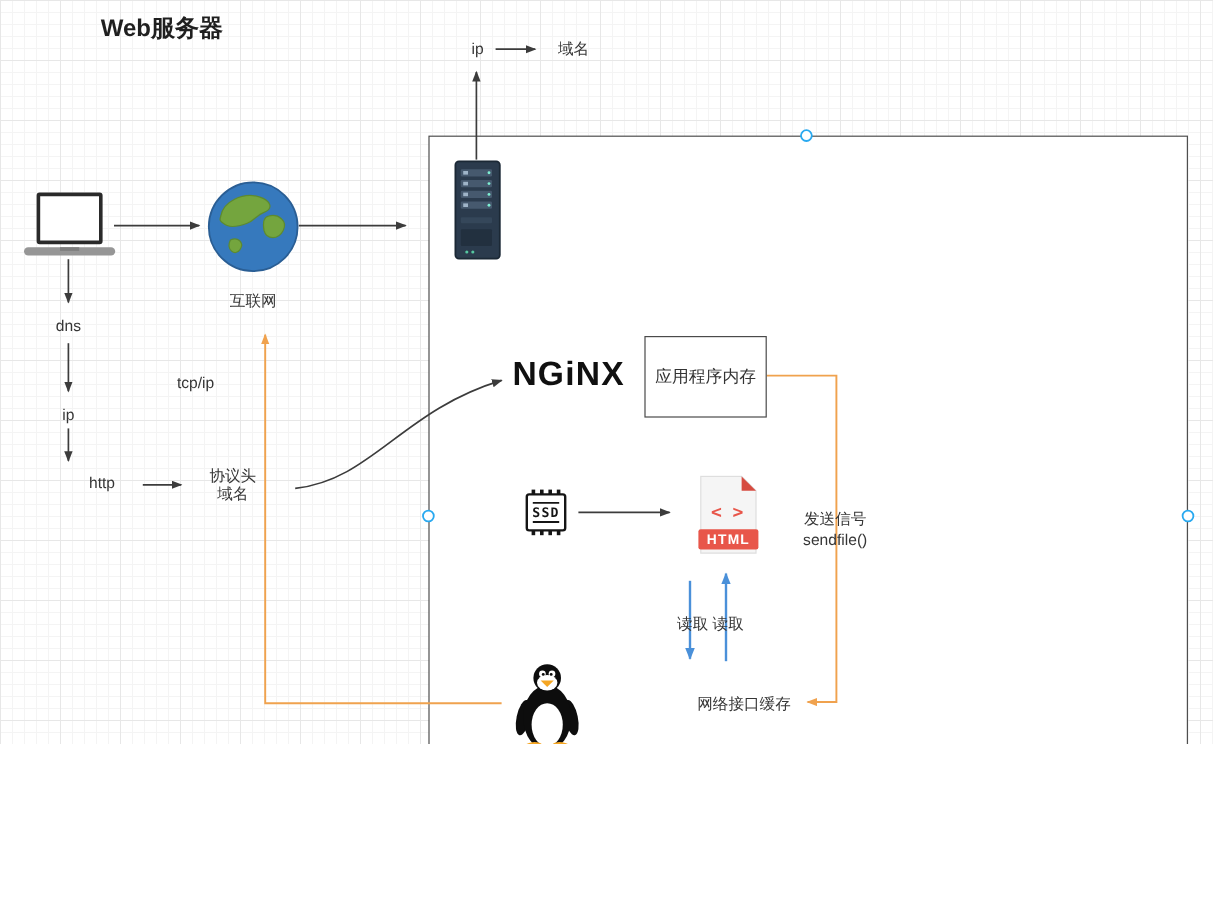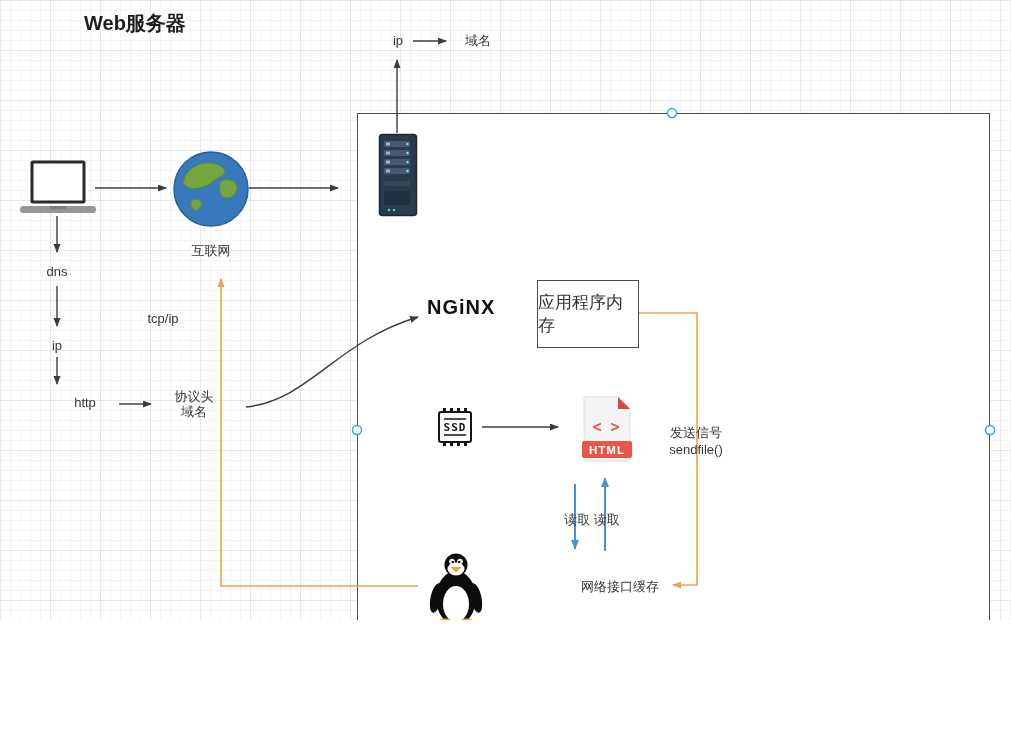--- a/index.html
+++ b/index.html
@@ -11,26 +11,26 @@
       linear-gradient(to bottom,#e7e7e7 1px,transparent 1px),
       linear-gradient(to right,#f4f4f4 1px,transparent 1px),
       linear-gradient(to bottom,#f4f4f4 1px,transparent 1px);
     background-size:50px 50px,50px 50px,10px 10px,10px 10px;
     font-family:"Liberation Sans","DejaVu Sans",sans-serif;
   }
   .layer{position:absolute;left:0;top:0;width:1011px;height:756px;}
   .lbl{position:absolute;font-size:13px;color:#363636;white-space:nowrap;line-height:15px;}
   .ctr{transform:translateX(-50%);text-align:center;}
   .title{position:absolute;left:84px;top:10px;font-size:20px;font-weight:bold;color:#1f1f1f;}
-  .nginx{position:absolute;left:427px;top:296px;font-size:20px;font-weight:800;letter-spacing:1px;color:#101010;}
+  .nginx{position:absolute;left:427px;top:296px;font-size:28px;font-weight:800;letter-spacing:1px;color:#101010;}
   .memory-box{
     position:absolute;left:537px;top:280px;width:100px;height:66px;
     border:1px solid #4a4a4a;background:#ffffff;
     display:flex;align-items:center;justify-content:center;
-    font-size:17px;color:#333;
+    font-size:14px;color:#333;
   }
   .icon{position:absolute;}
   .watermark{
     position:absolute;left:686px;top:698px;display:flex;align-items:center;gap:10px;
     color:#bcbcbc;font-size:23px;font-weight:600;
   }
 </style>
 </head>
 <body>
 

